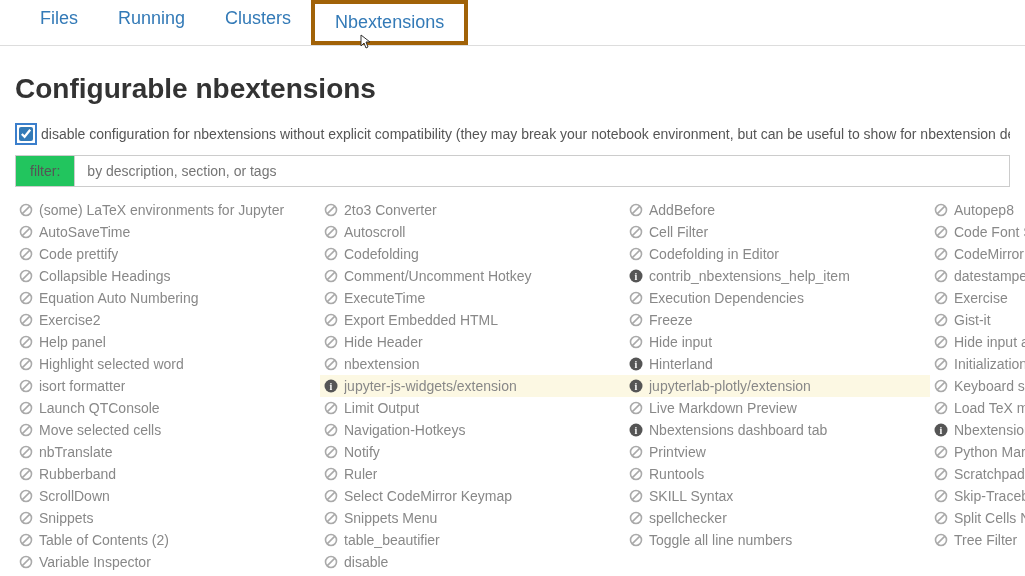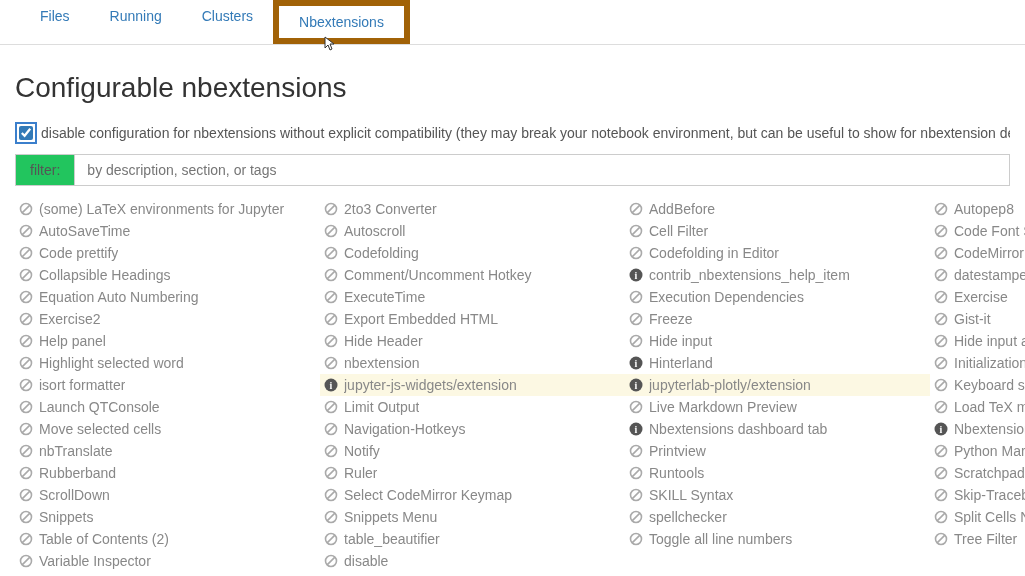--- a/index.html
+++ b/index.html
@@ -13,40 +13,40 @@
     }
     .tabs {
       display: flex;
       border-bottom: 1px solid #ddd;
       padding-left: 20px;
     }
     .tab {
       padding: 8px 20px;
       color: #337ab7;
       cursor: pointer;
-      font-size: 14px;
+      font-size: 18px;
     }
     .tab.highlighted {
-      border: 6px solid #a16207;
+      border: 4px solid #a16207;
       position: relative;
     }
     .cursor-arrow {
       position: absolute;
       left: 45px;
       top: 30px;
       font-size: 14px;
       color: #333;
       pointer-events: none;
     }
     .main {
       padding: 15px 15px 0 15px;
     }
     h1 {
       font-size: 28px;
-      font-weight: 400;
+      font-weight: 700;
       color: #333;
       margin: 12px 0 18px 0;
     }
     .checkbox-row {
       display: flex;
       align-items: center;
       margin-bottom: 10px;
       white-space: nowrap;
       overflow: hidden;
     }

